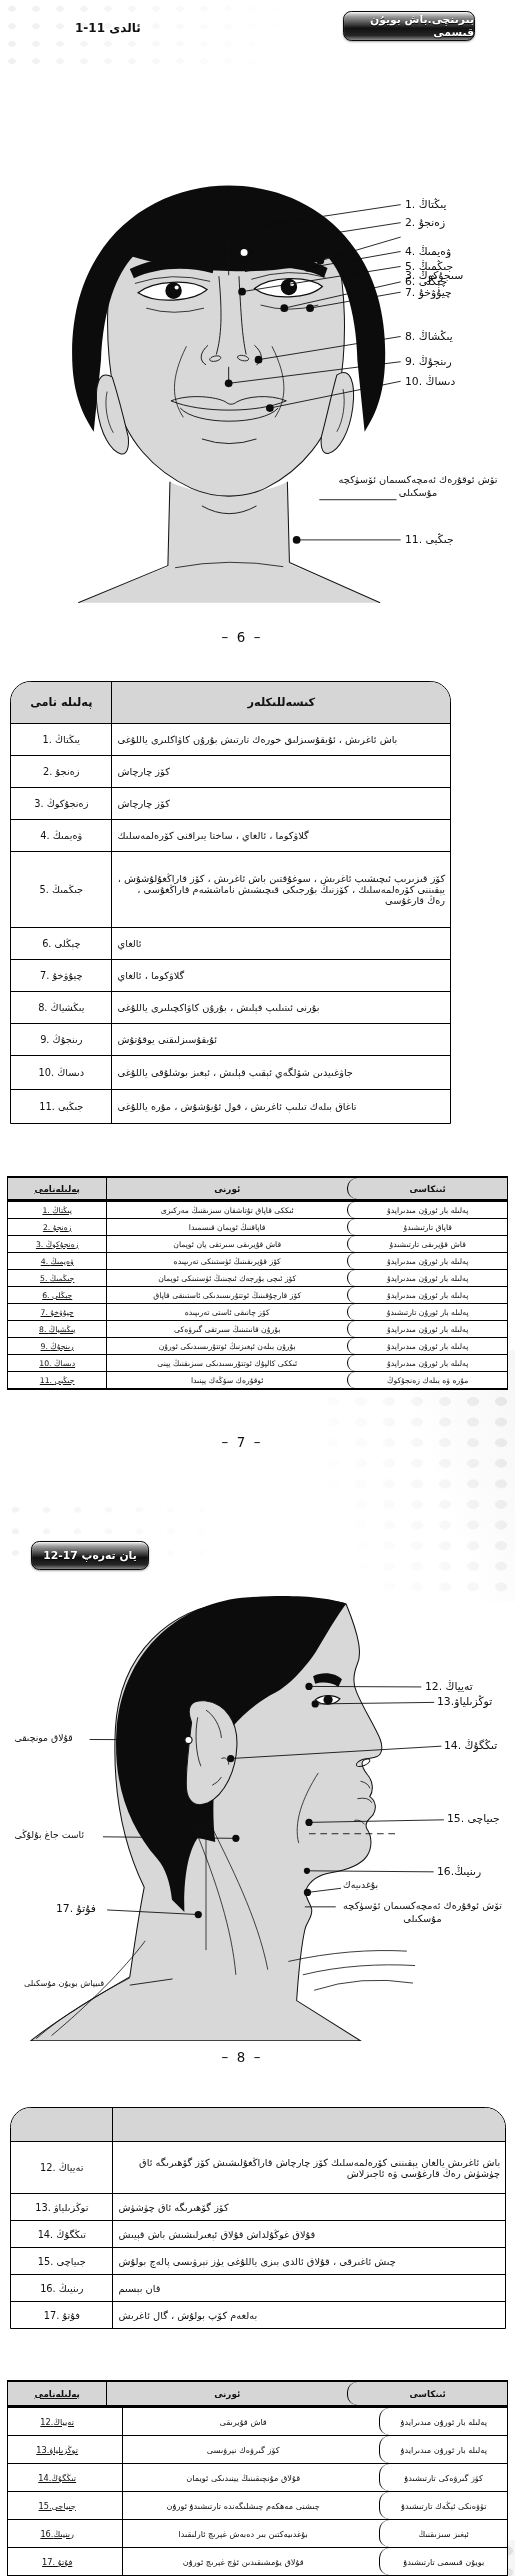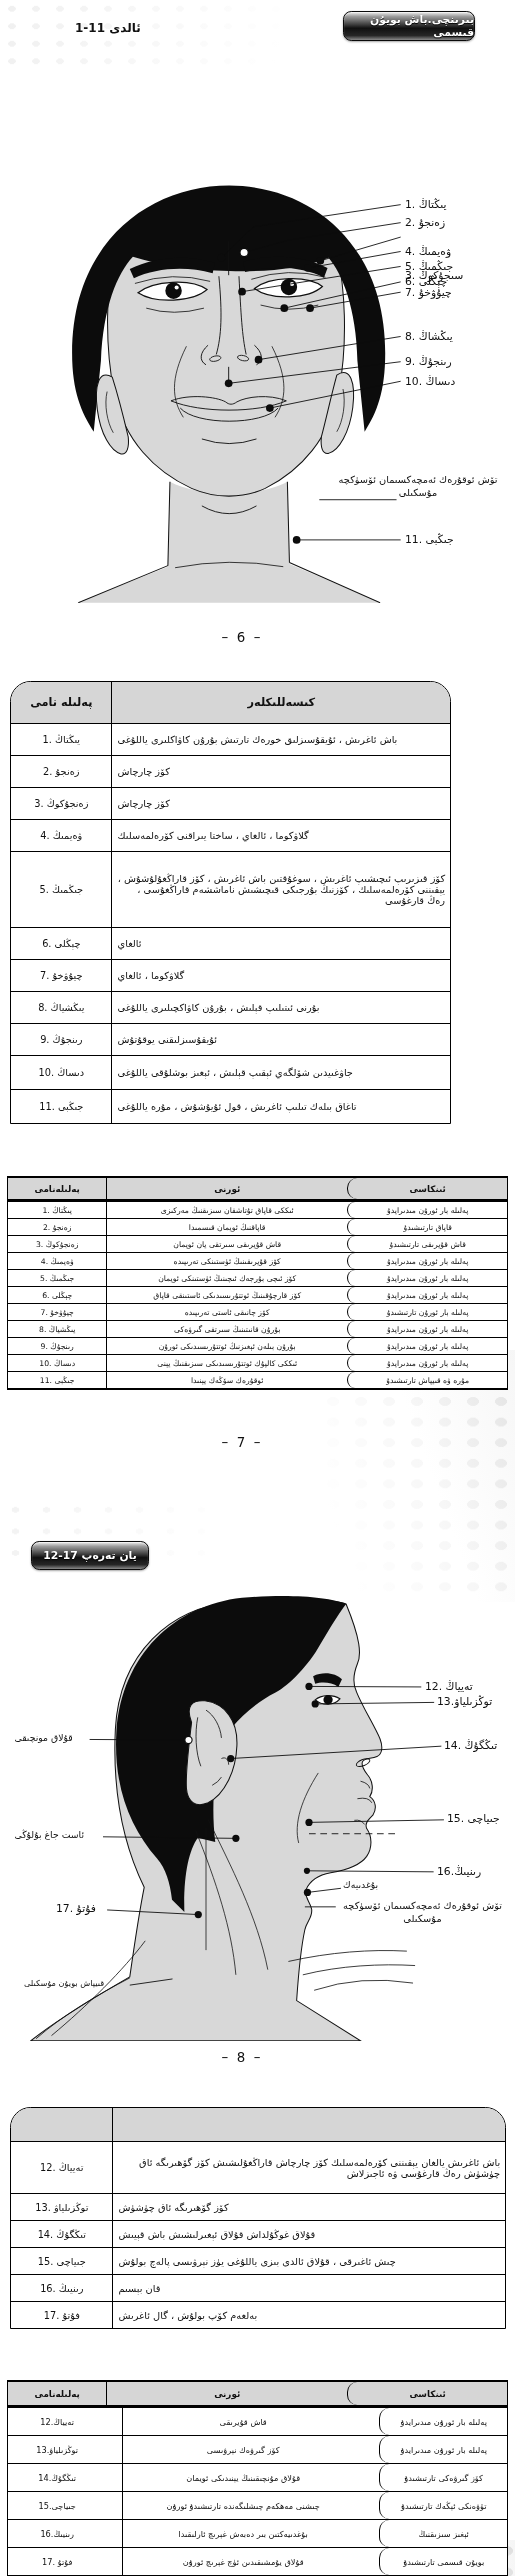--- a/index.html
+++ b/index.html
@@ -44,21 +44,21 @@
   .t1 .trow:nth-child(n+2){min-height:32px;}
   .t1 .trow:nth-child(6){min-height:76px;}
   .t1 .trow:nth-child(11),.t1 .trow:nth-child(12){min-height:34px;}
   
   .t2{left:7.2px;top:1176px;width:501px;font-size:7.7px;}
   .t2 .thead{height:23px;font-size:8.8px;}
   .t2 .trow:nth-child(n+2){min-height:17px;}
   .t4{left:7.2px;top:2380px;width:501px;font-size:8.2px;}
   .t4 .thead{height:25px;font-size:8.8px;}
   .t4 .trow:nth-child(n+2){min-height:28px;gap:16px;}
-  .c3name{width:98px;flex:none;}
+  .c3name{width:98px;flex:none;text-decoration:underline;}
   .c3loc{width:241px;flex:none;}
   .c3re{flex:1;border-radius:10px;}
   
   .t3{left:10.3px;top:2107px;width:496px;font-size:9.8px;}
   .t3 .thead{height:33px;}
   .t3 .cname{width:101px;flex:none;}
   .t3 .cmain{flex:1;}
   .t3 .trow:nth-child(2){min-height:52px;}
   .t3 .trow:nth-child(n+3){min-height:27px;}
   .t1 .thead .c, .t3 .thead .c{justify-content:center;text-align:center;}
@@ -269,21 +269,21 @@
         <div class="c c3re ctr">پەلىلە بار ئورۇن مىدىرايدۇ</div>
       </div>
     <div class="trow">
         <div class="c c3name ltr">10. دىساڭ</div>
         <div class="c c3loc ctr">ئىككى كالپۇك ئوتتۇرىسىدىكى سىزىقنىڭ يېنى</div>
         <div class="c c3re ctr">پەلىلە بار ئورۇن مىدىرايدۇ</div>
       </div>
     <div class="trow">
         <div class="c c3name ltr">11. جىڭبى</div>
         <div class="c c3loc ctr">ئوقۇرەك سۆڭەك يېنىدا</div>
-        <div class="c c3re ctr">مۇرە ۋە قىيپاش تارتىشىدۇ</div>
+        <div class="c c3re ctr">مۇرە ۋە بىلەك زەنجۇكوڭ</div>
       </div>
   </div>
 
   <div class="pagemark" style="top:1435px;">– 7 –</div>
 
   <div class="badge" dir="ltr" style="left:31px;top:1541px;width:116px;height:27px;font-size:10.8px;">12-17 يان تەرەپ</div>
 
   <svg style="top:1577px;" width="515" height="464" viewBox="0 0 1000 900">
     <g>
 

